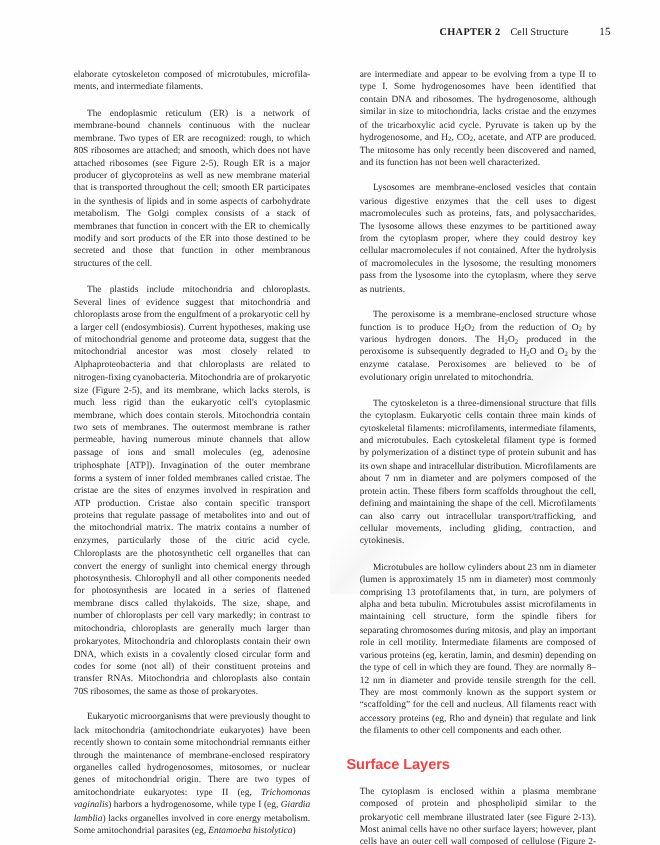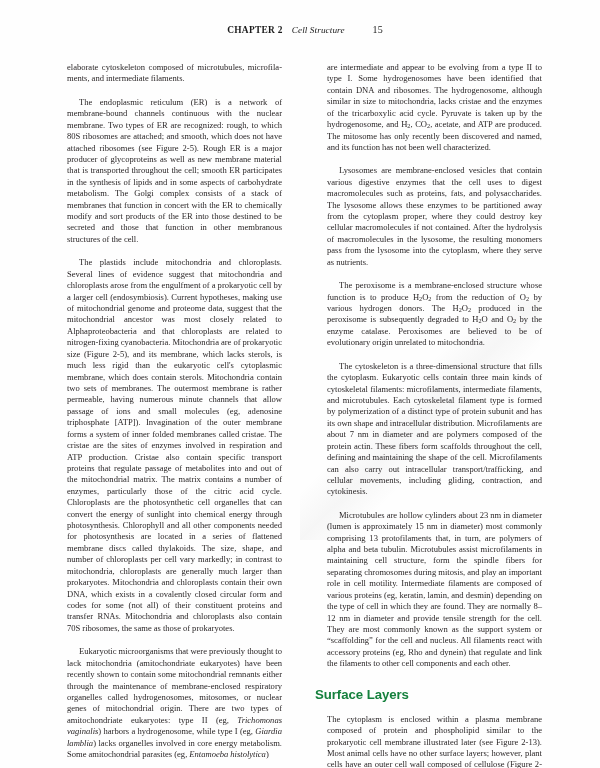--- a/index.html
+++ b/index.html
@@ -24,38 +24,37 @@
   }
 
   
   .running-head {
     position: absolute;
     top: 24px;
     left: 55px;
     right: 45px;
     height: 14px;
     display: flex;
-    justify-content: center;
+    justify-content: flex-end;
     align-items: baseline;
     font-size: 9.2px;
     letter-spacing: 0.1px;
     color: #1a1a1a;
   }
   .rh-chapter {
     font-weight: bold;
     font-size: 9.4px;
     letter-spacing: 0.3px;
     margin-right: 9px;
     white-space: nowrap;
   }
   .rh-title {
     font-size: 9.2px;
     margin-right: 28px;
     white-space: nowrap;
-    font-style: italic;
   }
   .rh-pageno {
     font-size: 10px;
     white-space: nowrap;
   }
 
   
   .columns {
     position: absolute;
     top: 50px;
@@ -92,21 +91,21 @@
   }
   sub {
     font-size: 6.2px;
     line-height: 0;
     vertical-align: -0.22em;
   }
 
   
   h2.section-head {
     font-family: "Liberation Sans", "DejaVu Sans", sans-serif;
-    color: #15803d;
+    color: #ef4444;
     font-size: 13.2px;
     font-weight: bold;
     letter-spacing: -0.05px;
     margin: 17px 0 6px 0;
     line-height: 15px;
   }
 
   
   .watermark {
     position: absolute;

